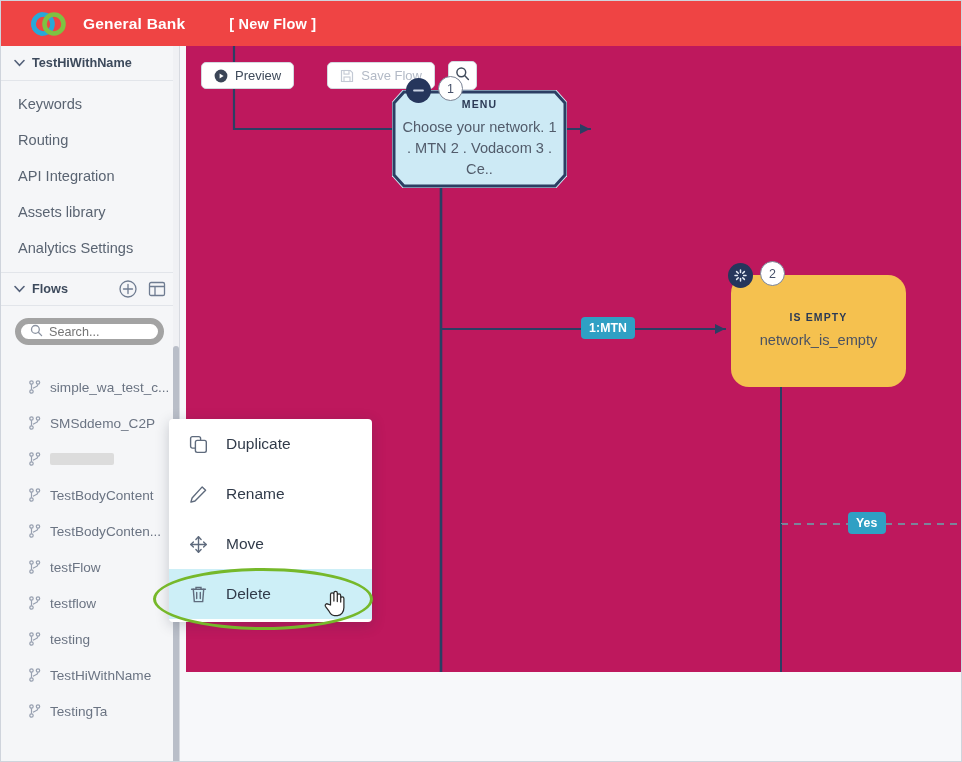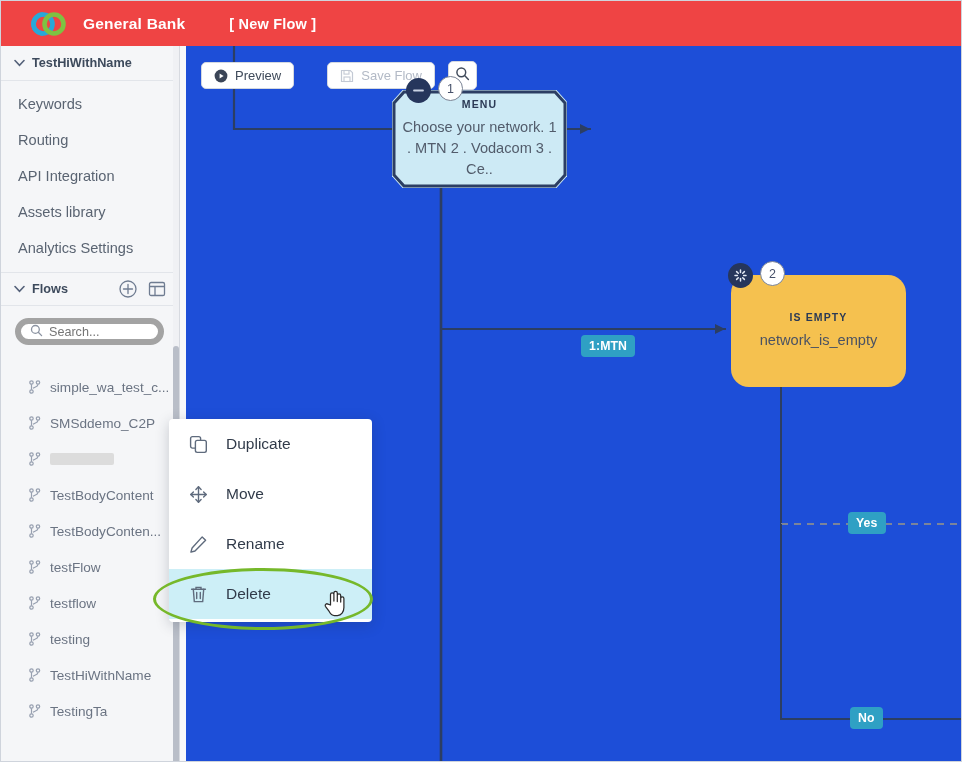--- a/index.html
+++ b/index.html
@@ -92,22 +92,22 @@
     width: 6px; height: 717px; background: #f0f1f4;
   }
   #sb-thumb {
     position: absolute; left: 0; top: 300px;
     width: 6px; height: 417px; background: #b9bec8; border-radius: 3px;
   }
 
   
   #canvas {
     position: absolute; left: 185px; top: 45px;
-    width: 777px; height: 717px;
-    background: #1d4ed8;
+    width: 777px; height: 626px;
+    background: #be185d;
     overflow: hidden;
   }
   #edges { position: absolute; left: 0; top: 0; width: 777px; height: 717px; }
 
   
   #toolbar { position: absolute; left: 15px; top: 15px; display: flex; align-items: center; }
   .tbtn {
     height: 27px; border: 1px solid #d3d8e0; border-radius: 5px;
     background: #ffffff; display: flex; align-items: center;
     padding: 0 12px; font-size: 13px; color: #3f4a5a; cursor: pointer;
@@ -474,57 +474,57 @@
           </g>
         </svg>
       </div>
       <div class="badge-num" style="left:29px; top:-14px;">2</div>
       <div class="node-body">
         <div class="node-kind">IS EMPTY</div>
         <div class="node-text">network_is_empty</div>
       </div>
     </div>
 
-    <div class="edge-label" style="left:395px; top:289px;">1:MTN</div>
+    <div class="edge-label" style="left:395px; top:271px;">1:MTN</div>
     <div class="edge-label" style="left:662px; top:466px;">Yes</div>
     <div class="edge-label" style="left:664px; top:661px;">No</div>
   </div>
 
   <div id="ctxmenu">
     <div class="ctx-item">
       <span class="cicon">
         <svg width="19" height="19" viewBox="0 0 19 19">
           <rect x="1.6" y="1.6" width="10" height="11.5" rx="1.8" fill="none" stroke="#5f6b7d" stroke-width="1.4"></rect>
           <rect x="6.4" y="5.4" width="10.9" height="12" rx="1.8" fill="#ffffff" stroke="#5f6b7d" stroke-width="1.4"></rect>
         </svg>
       </span>
       <span>Duplicate</span>
+    </div>
+    <div class="ctx-item">
+      <span class="cicon">
+        <svg width="19" height="19" viewBox="0 0 19 19">
+          <path d="M13.2 1.9 L16.6 5.3 L6 16 L1.9 17.1 L3.1 13 Z" fill="none" stroke="#5f6b7d" stroke-width="1.4" stroke-linejoin="round"></path>
+        </svg>
+      </span>
+      <span>Rename</span>
     </div>
     <div class="ctx-item">
       <span class="cicon">
         <svg width="19" height="19" viewBox="0 0 19 19">
           <g stroke="#5f6b7d" stroke-width="1.4" fill="none" stroke-linecap="round" stroke-linejoin="round">
             <path d="M9.5 1.8 V17.2 M1.8 9.5 H17.2"></path>
             <path d="M6.9 4.4 L9.5 1.8 L12.1 4.4"></path>
             <path d="M6.9 14.6 L9.5 17.2 L12.1 14.6"></path>
             <path d="M4.4 6.9 L1.8 9.5 L4.4 12.1"></path>
             <path d="M14.6 6.9 L17.2 9.5 L14.6 12.1"></path>
           </g>
         </svg>
       </span>
       <span>Move</span>
     </div>
-    <div class="ctx-item">
-      <span class="cicon">
-        <svg width="19" height="19" viewBox="0 0 19 19">
-          <path d="M13.2 1.9 L16.6 5.3 L6 16 L1.9 17.1 L3.1 13 Z" fill="none" stroke="#5f6b7d" stroke-width="1.4" stroke-linejoin="round"></path>
-        </svg>
-      </span>
-      <span>Rename</span>
-    </div>
     <div class="ctx-item active">
       <span class="cicon">
         <svg width="19" height="19" viewBox="0 0 19 19">
           <g stroke="#5f6b7d" stroke-width="1.4" fill="none" stroke-linecap="round">
             <path d="M2.6 4.3 H16.4"></path>
             <path d="M7 4.3 V2.4 H12 V4.3"></path>
             <path d="M4.3 4.3 L5.3 16.6 H13.7 L14.7 4.3"></path>
             <path d="M7.7 7.4 V13.6 M11.3 7.4 V13.6"></path>
           </g>
         </svg>

